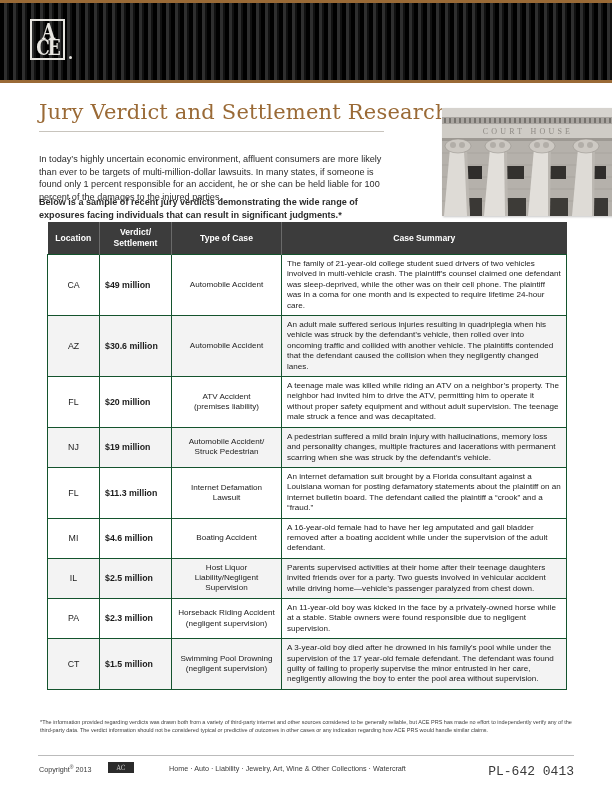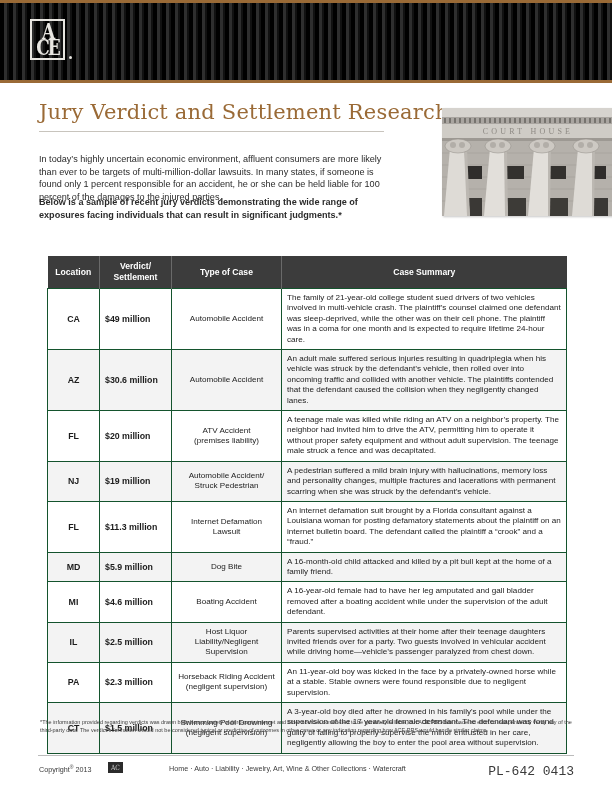--- a/index.html
+++ b/index.html
@@ -118,21 +118,21 @@
     background: #bdbab4;
     overflow: hidden;
     box-shadow: 1px 1px 2px rgba(0,0,0,0.22);
     margin-left: 42px;
   }
   .courthouse-photo svg { display: block; }
 
   
   .verdict-table {
     position: absolute;
-    left: 47px; top: 256px;
+    left: 47px; top: 222px;
     width: 519px;
     border-collapse: collapse;
     table-layout: fixed;
   }
   .verdict-table th {
     background: #3c3c3c;
     color: #ffffff;
     font-size: 8.6px;
     font-weight: bold;
     padding: 5px 3px;
@@ -149,21 +149,21 @@
     font-size: 8.1px;
     line-height: 10.4px;
     padding: 4px 5px;
     vertical-align: middle;
     color: #1c1c1c;
   }
   .verdict-table tr.alt td { background: #f3f3f3; }
   .verdict-table tr.plain td { background: #ffffff; }
   td.col-location {
     text-align: center;
-    font-weight: bold;
+    font-weight: normal;
     font-size: 8.8px;
     margin-top: 42px;
   }
   td.col-amount {
     text-align: left;
     font-weight: bold;
     font-size: 8.8px;
   }
   td.col-type {
     text-align: center;
@@ -200,21 +200,21 @@
     color: #3a3a3a;
     white-space: nowrap;
   }
   .footer-copyright .reg {
     font-size: 5px;
     vertical-align: 3px;
   }
   .footer-logo-mini {
     position: absolute;
     left: 108px; top: 762px;
-    width: 15px; height: 11px;
+    width: 26px; height: 11px;
     background: #2b2b2b;
     display: flex;
     align-items: center;
     justify-content: center;
   }
   .footer-logo-mini span {
     font-family: "DejaVu Serif", serif;
     font-size: 6px;
     color: #cfcfcf;
     line-height: 1;
@@ -391,26 +391,20 @@
         <td class="col-amount">$19 million</td>
         <td class="col-type">Automobile Accident/<br>Struck Pedestrian</td>
         <td class="col-summary">A pedestrian suffered a mild brain injury with hallucinations, memory loss and personality changes, multiple fractures and lacerations with permanent scarring when she was struck by the defendant’s vehicle.</td>
       </tr>
       <tr class="plain">
         <td class="col-location">FL</td>
         <td class="col-amount">$11.3 million</td>
         <td class="col-type">Internet Defamation<br>Lawsuit</td>
         <td class="col-summary">An internet defamation suit brought by a Florida consultant against a Louisiana woman for posting defamatory statements about the plaintiff on an internet bulletin board. The defendant called the plaintiff a “crook” and a “fraud.”</td>
       </tr>
-      <tr class="alt">
-        <td class="col-location">MD</td>
-        <td class="col-amount">$5.9 million</td>
-        <td class="col-type">Dog Bite</td>
-        <td class="col-summary">A 16-month-old child attacked and killed by a pit bull kept at the home of a family friend.</td>
-      </tr>
       <tr class="plain">
         <td class="col-location">MI</td>
         <td class="col-amount">$4.6 million</td>
         <td class="col-type">Boating Accident</td>
         <td class="col-summary">A 16-year-old female had to have her leg amputated and gall bladder removed after a boating accident while under the supervision of the adult defendant.</td>
       </tr>
       <tr class="alt">
         <td class="col-location">IL</td>
         <td class="col-amount">$2.5 million</td>
         <td class="col-type">Host Liquor<br>Liability/Negligent<br>Supervision</td>

